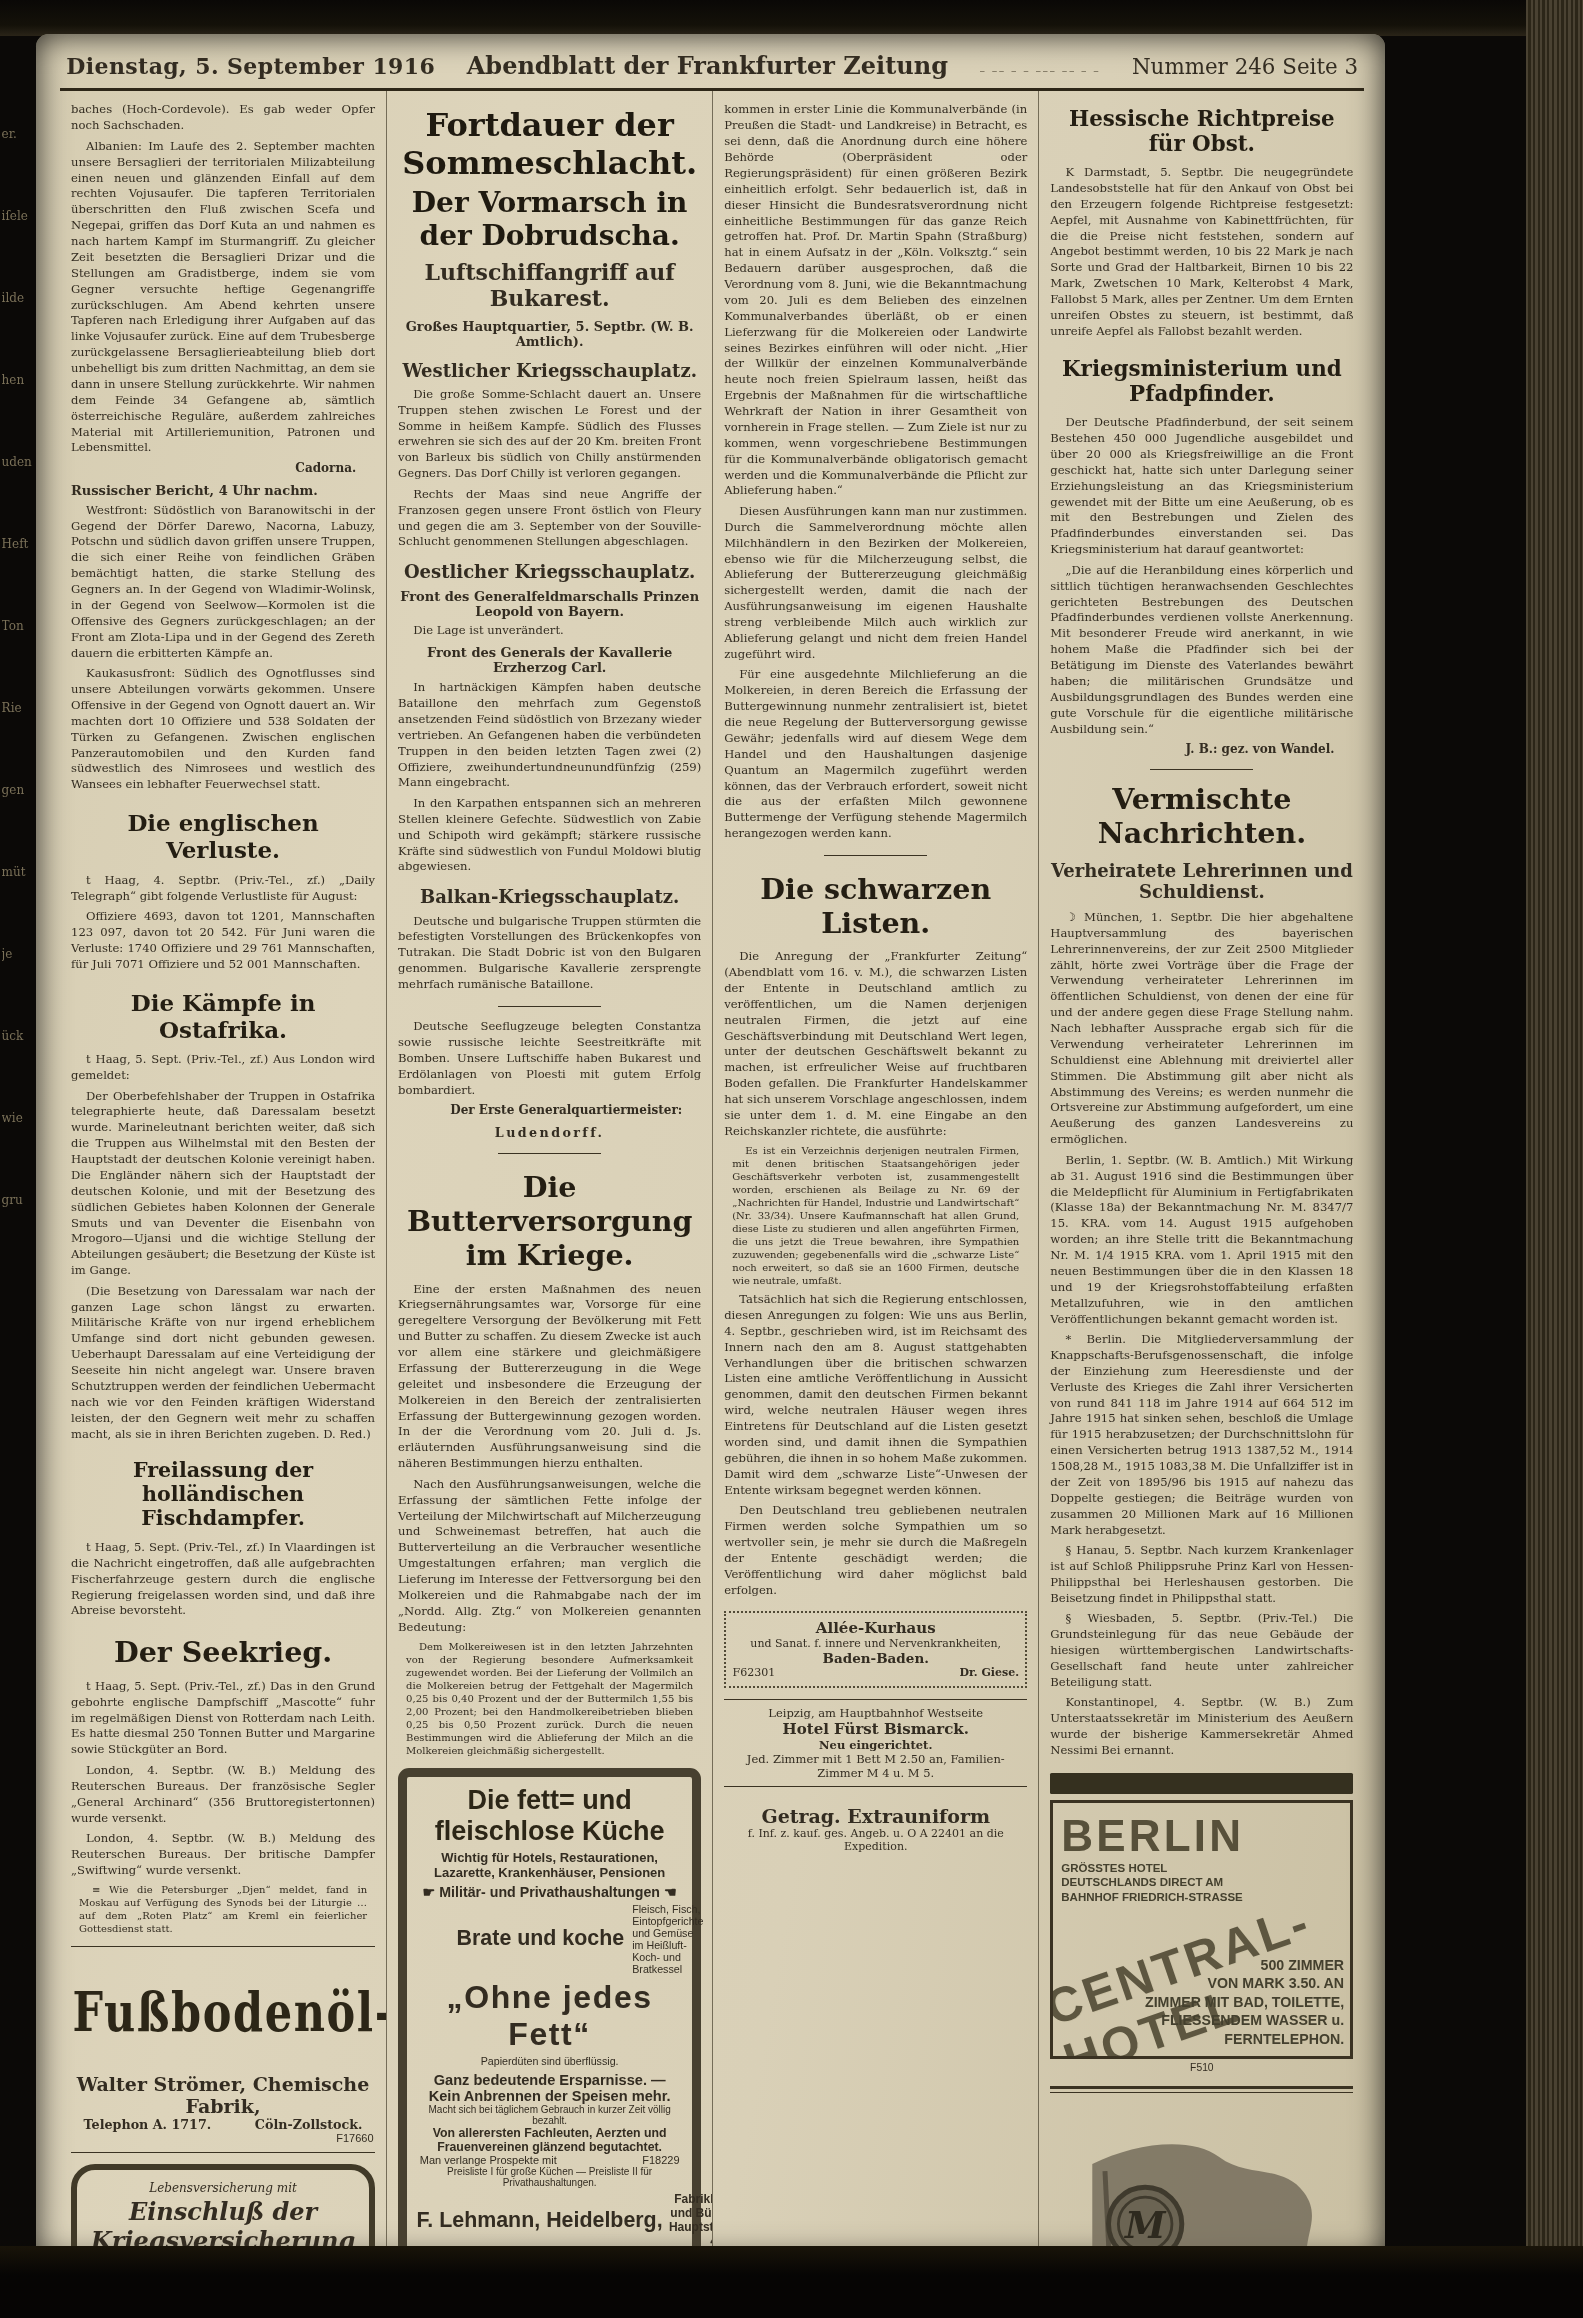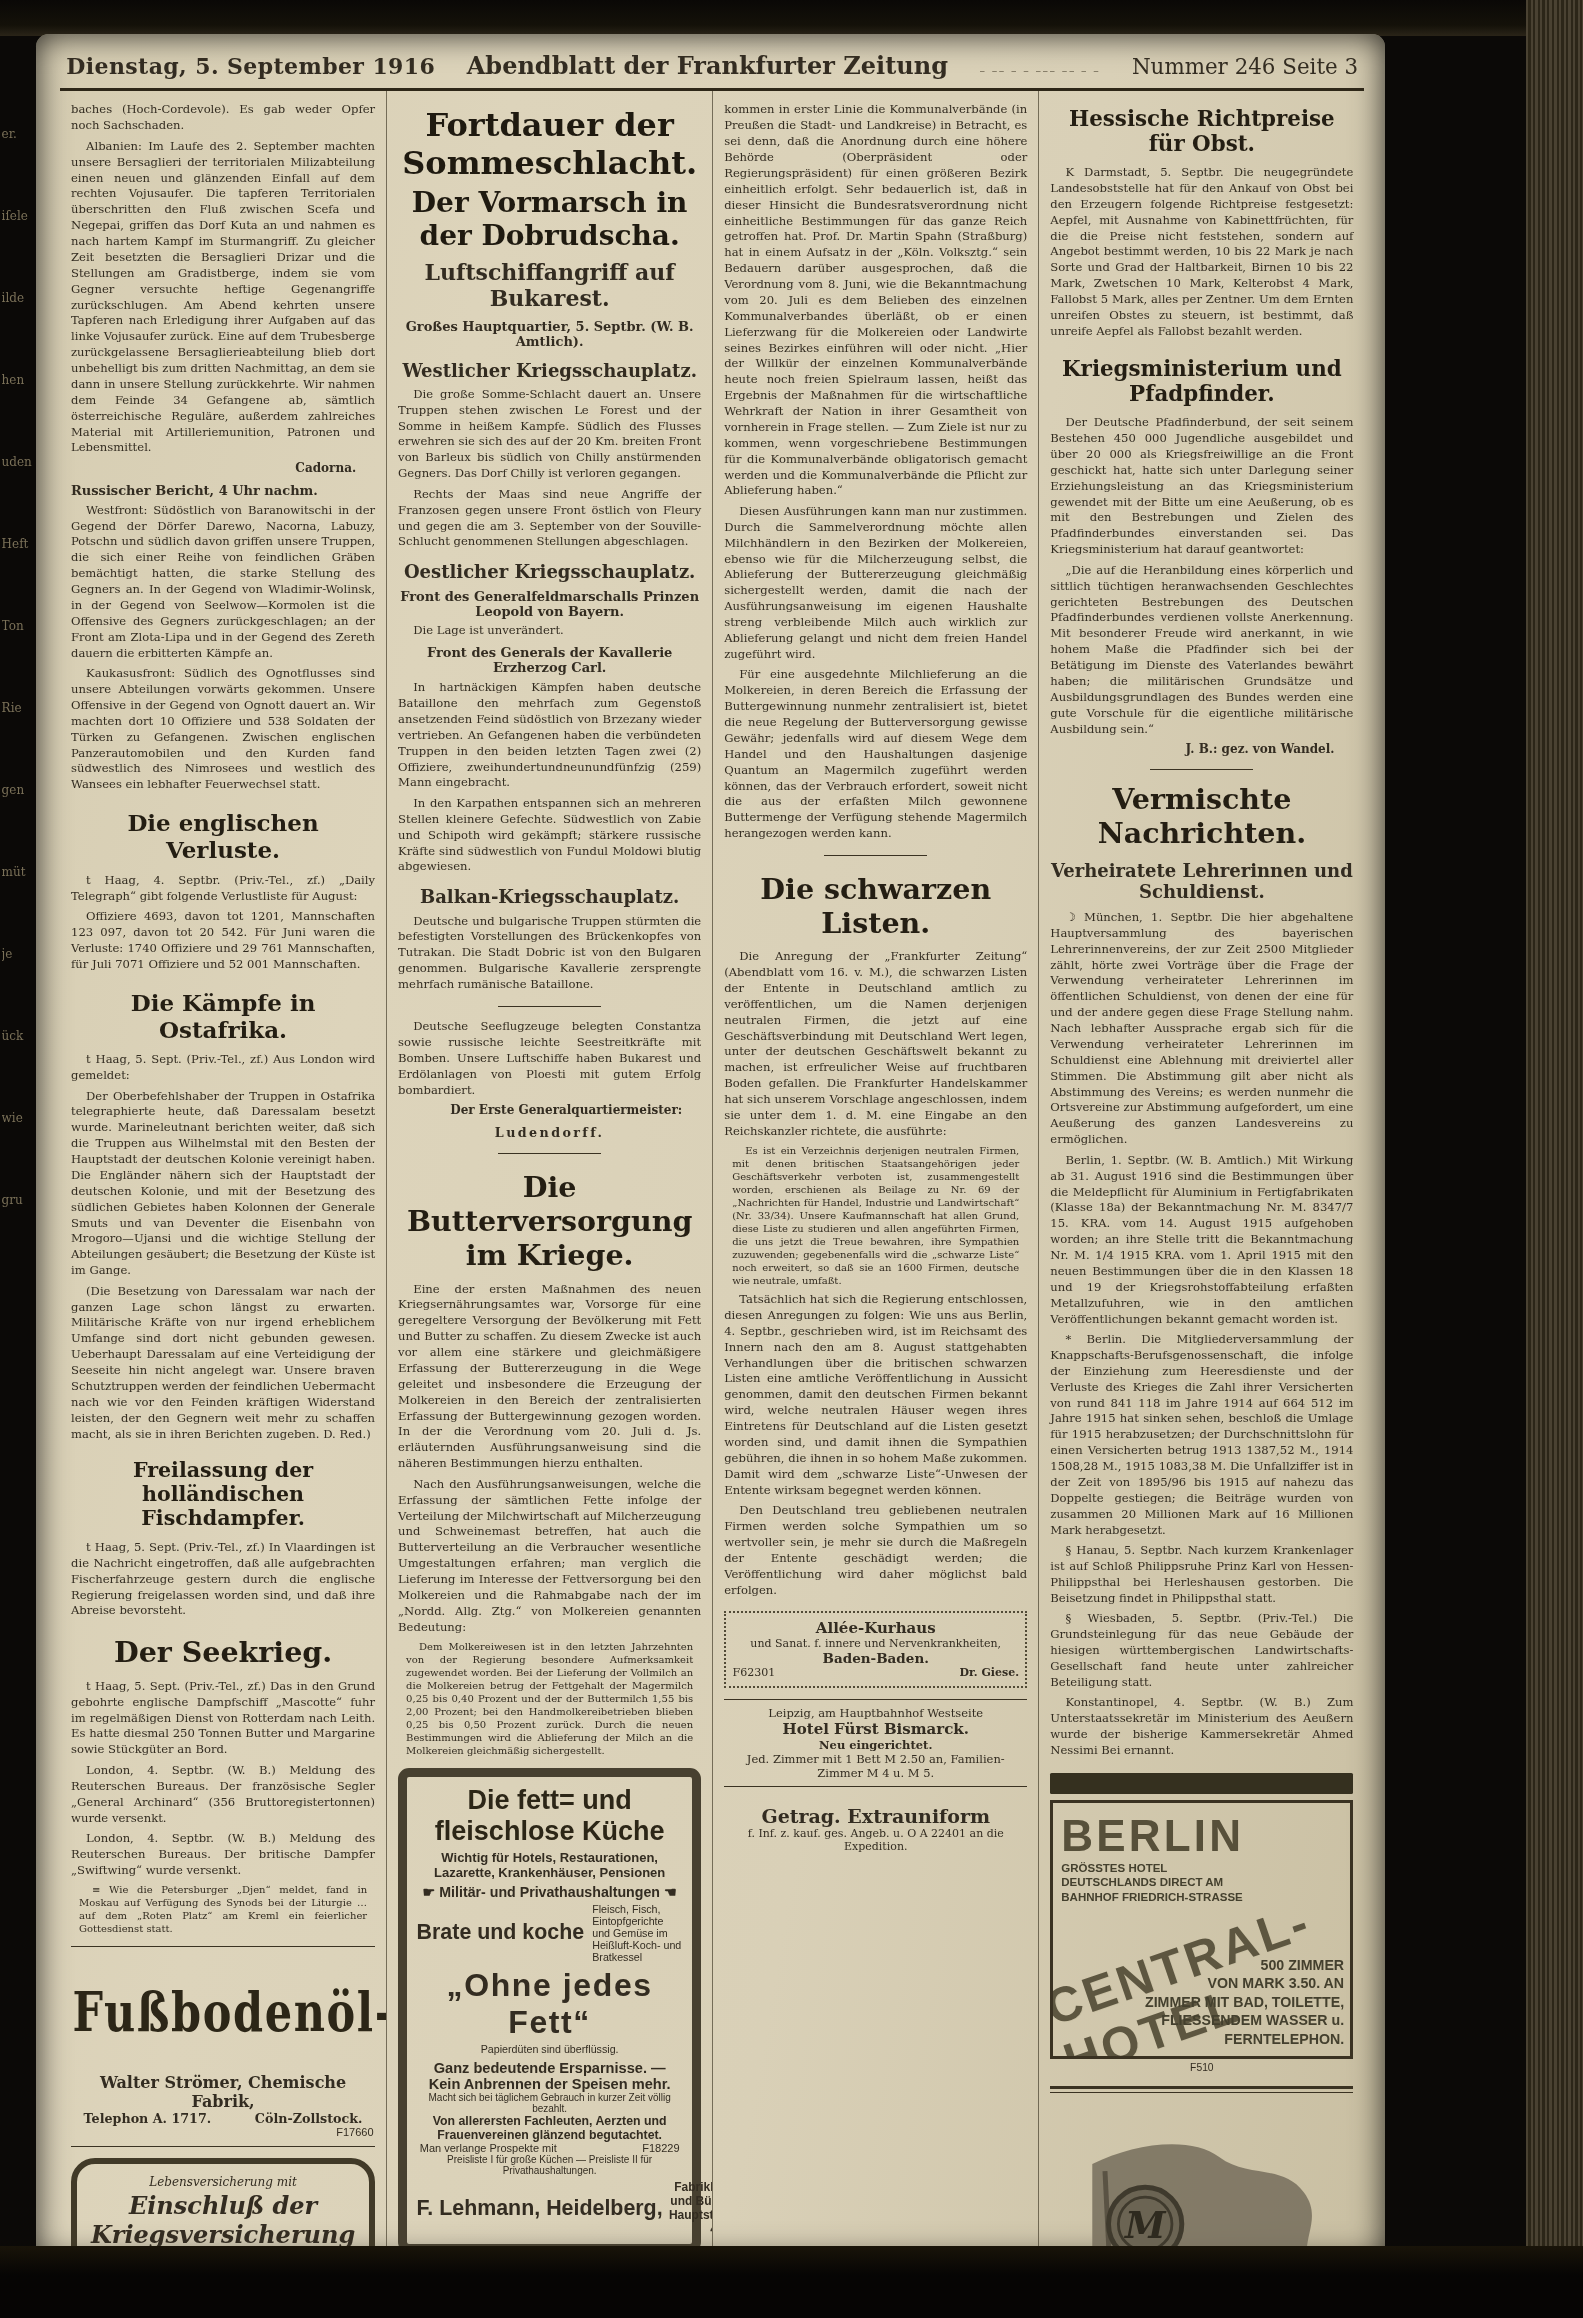--- a/index.html
+++ b/index.html
@@ -46,39 +46,39 @@
   
   .ad{margin:11px 0;}
   .ad-fussboden{border-top:1.6px solid #3a3222;border-bottom:1.6px solid #3a3222;padding:8px 1.6px;}
   .fb-row{display:flex;gap:6.3px;align-items:center;}
   .fb-word{font-size:43px;font-weight:bold;letter-spacing:1.6px;color:#2c2617;flex:1 1 auto;
            font-family:"DejaVu Serif",serif;transform:scaleY(1.25);}
   .fb-right{width:162px;text-align:center;font-family:"Liberation Sans",sans-serif;}
   .fb-r1{font-size:15px;font-weight:bold;}
   .fb-r2{font-size:12px;font-weight:bold;}
   .fb-r3{font-size:15px;font-weight:bold;}
-  .fb-firm{font-size:16px;font-weight:bold;text-align:center;margin-top:4.7px;}
+  .fb-firm{font-size:19px;font-weight:bold;text-align:center;margin-top:4.7px;}
   .fb-sub{display:flex;justify-content:space-between;font-size:12.7px;font-weight:bold;padding:0 11px;}
   .fb-code{text-align:right;font-size:11px;font-family:"Liberation Sans",sans-serif;}
   .ad-vers{border:6.3px solid #413a28;border-radius:24px;padding:11px 12.7px;text-align:center;}
   .v1{font-style:italic;font-size:12px;}
   .v2{font-size:24px;font-weight:bold;font-style:italic;margin:1.6px 0;}
   .v3{font-style:italic;font-size:11.5px;}
   .v4{font-size:24px;font-weight:bold;font-style:italic;margin:3.2px 0;}
   .v5{font-style:italic;font-size:11.5px;}
   .v6{font-size:19px;font-style:italic;font-weight:bold;margin-top:4.7px;}
   .v7{display:flex;justify-content:center;gap:28px;font-size:12px;font-style:italic;}
   .ad-wein{border-top:1.6px solid #3a3222;padding-top:9.5px;text-align:center;}
   .ad-kueche{border:9.5px solid #474030;border-radius:11px;padding:8px 9.5px;text-align:center;
              font-family:"Liberation Sans",sans-serif;}
   .k1{font-size:27px;font-weight:bold;color:#2c2617;}
   .k2{font-size:13px;font-weight:bold;margin-top:3.2px;}
   .k3{font-size:14.2px;font-weight:bold;margin:3.2px 0;}
   .k4{display:flex;align-items:center;gap:8px;text-align:left;}
-  .k4a{font-size:21.4px;font-weight:bold;white-space:nowrap;}
+  .k4a{font-size:21.4px;font-weight:bold;white-space:nowrap;margin-left:40px;}
   .k4b{font-size:10.7px;}
   .k5{font-size:32px;font-weight:bold;letter-spacing:1.6px;margin:4.7px 0 1.6px;}
   .k6{font-size:10.7px;}
   .k7{font-size:14.6px;font-weight:bold;margin-top:4.7px;}
   .k8{font-size:10px;}
   .k9{font-size:12.3px;font-weight:bold;}
   .k10{font-size:11px;display:flex;justify-content:space-between;padding:0 3.2px;}
   .k11{display:flex;justify-content:space-between;align-items:center;margin-top:4.7px;gap:6.3px;}
   .k11a{font-size:21.4px;font-weight:bold;white-space:nowrap;}
   .k11b{font-size:12px;font-weight:bold;text-align:right;}

